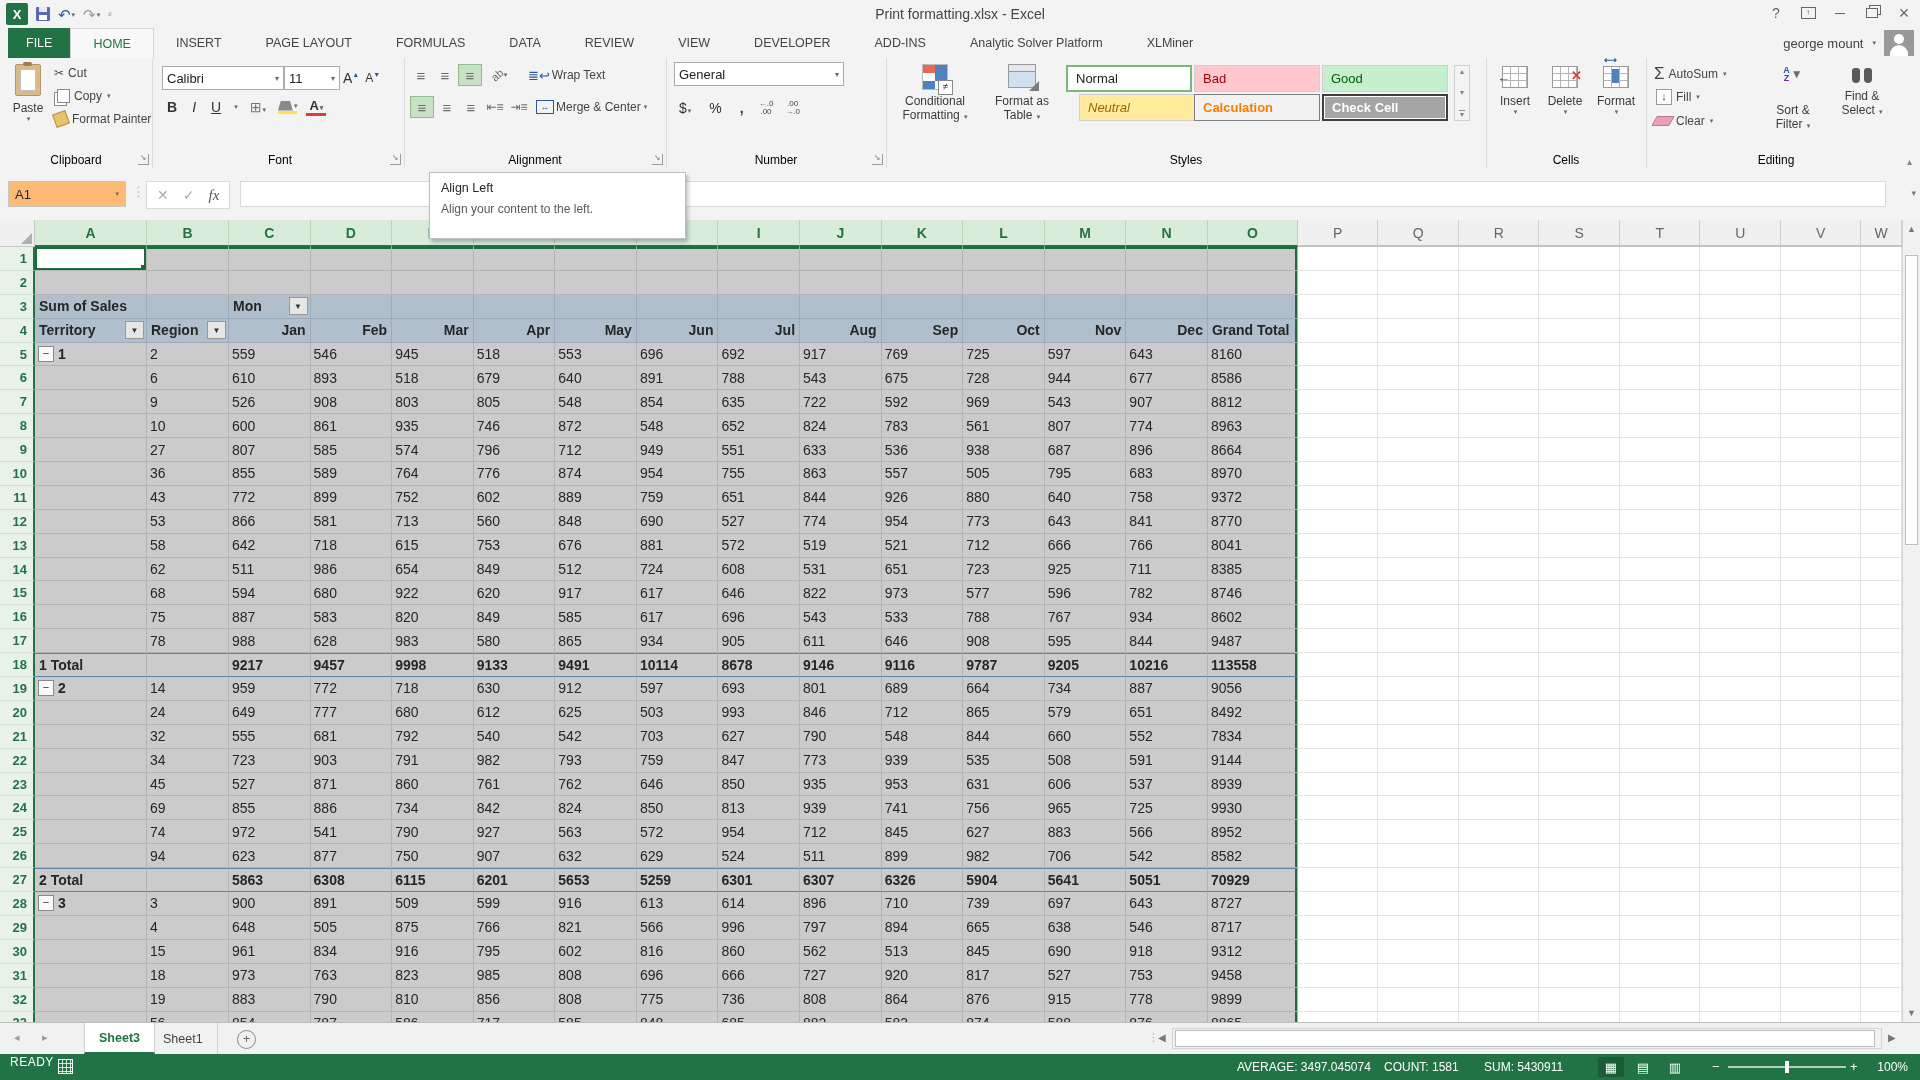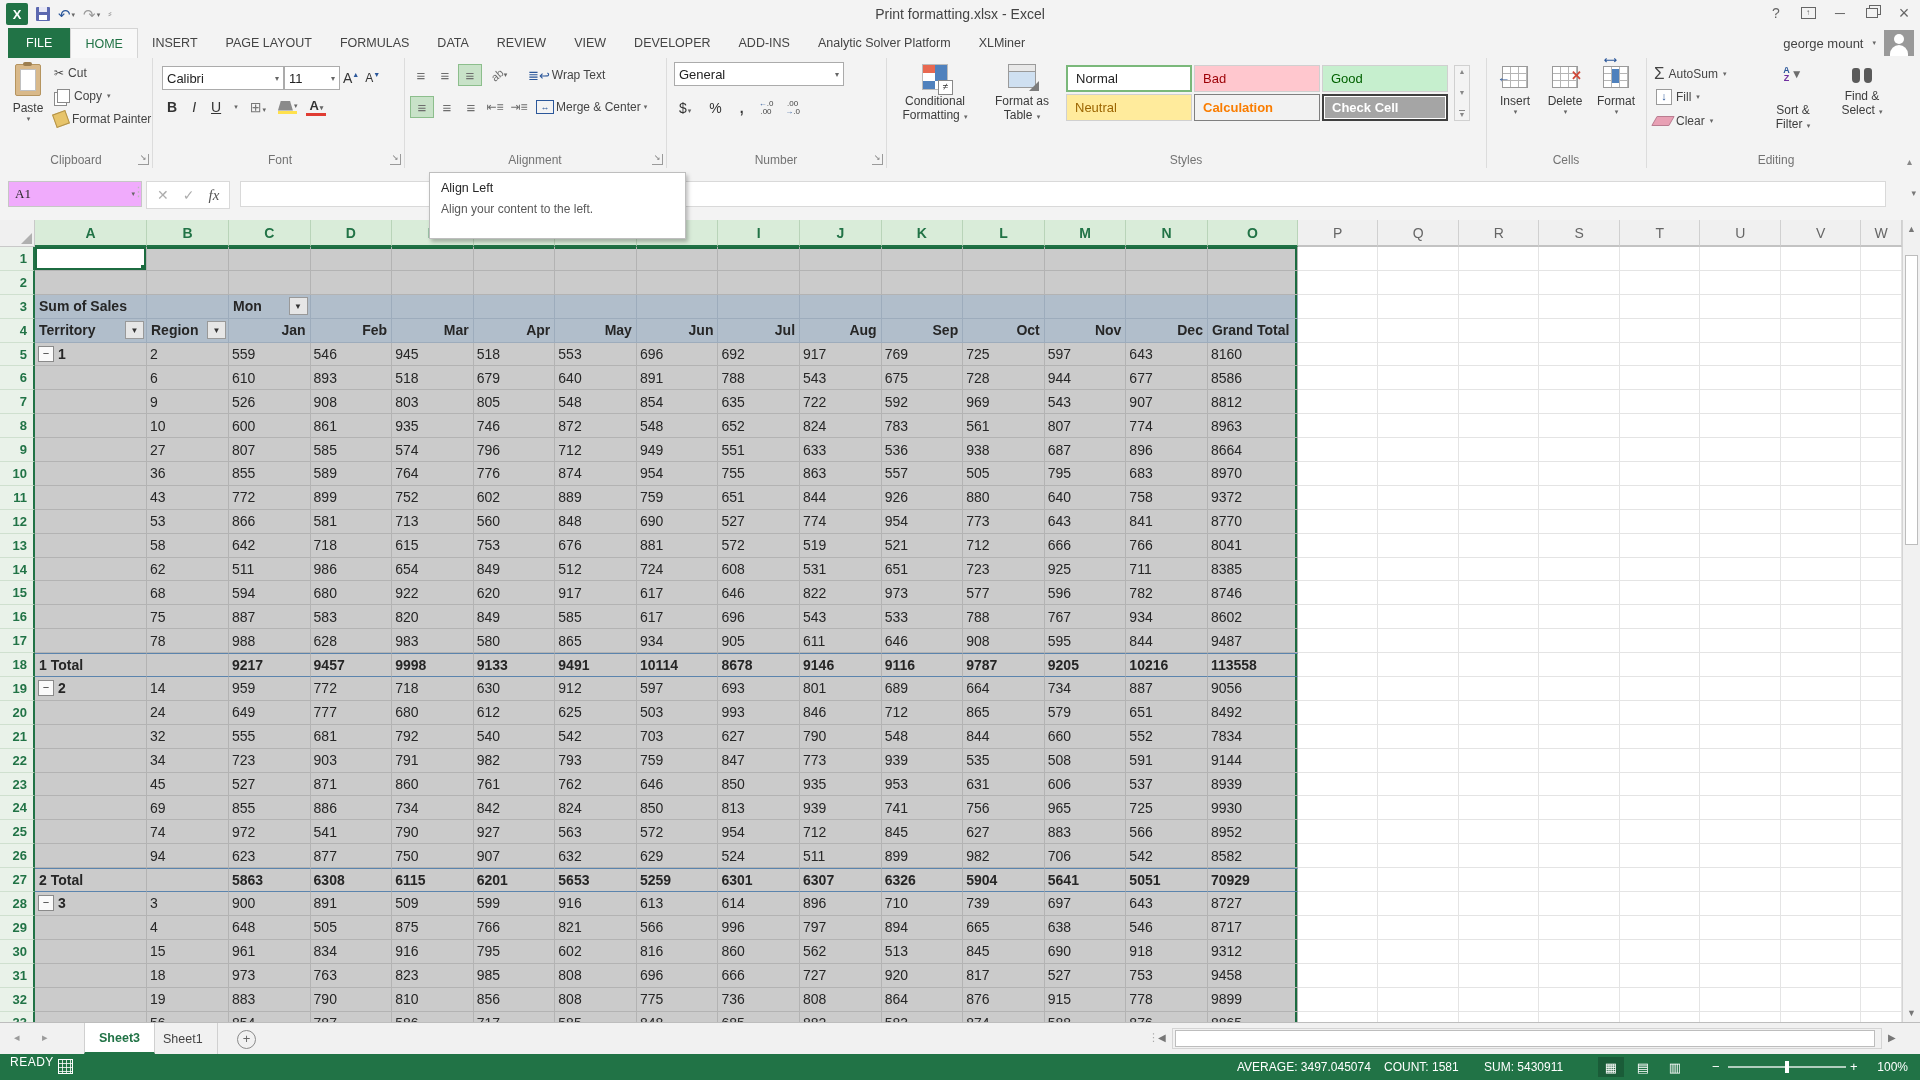--- a/index.html
+++ b/index.html
@@ -16,31 +16,31 @@
   .floppy{width:14px;height:14px;background:#5c68b0;position:relative;border-radius:1px;}
   .floppy:before{content:"";position:absolute;left:3px;top:0;width:8px;height:5px;background:#e8e8f5;}
   .floppy:after{content:"";position:absolute;left:3px;bottom:1px;width:8px;height:5px;background:#fff;}
   .tinycaret{font-size:7px;color:#666;margin-left:1px;}
   .wintitle{position:absolute;left:0;top:6px;width:1920px;text-align:center;font-size:14px;color:#444;pointer-events:none;}
   .winctl{position:absolute;right:0;top:0;display:flex;}
   .wc{width:32px;height:26px;display:flex;align-items:center;justify-content:center;color:#666;font-size:14px;}
   .restore-ic{width:10px;height:8px;border:1px solid #666;box-shadow:3px -3px 0 -1px #f3f3f3,3px -3px 0 0 #666;}
   .ribbonopt{width:13px;height:10px;border:1px solid #666;position:relative;font-size:8px;text-align:center;line-height:9px;}
   .tabrow{position:absolute;left:0;top:28px;width:1920px;height:30px;display:flex;align-items:stretch;}
-  .rtab{padding:0 14px;display:flex;align-items:center;font-size:12.5px;color:#444;white-space:nowrap;}
+  .rtab{padding:0 22px;display:flex;align-items:center;font-size:12.5px;color:#444;white-space:nowrap;}
   .rtab.file{background:#217346;color:#fff;margin-left:8px;padding:0 18px;}
   .rtab.active{background:#f8f8f8;color:#217346;border:1px solid #d4d4d4;border-bottom:none;}
   .userbox{position:absolute;right:6px;top:30px;display:flex;align-items:center;gap:8px;font-size:13px;color:#444;}
   .avatar{width:30px;height:26px;background:#999;position:relative;overflow:hidden;}
   .avatar:before{content:"";position:absolute;left:10px;top:4px;width:10px;height:10px;border-radius:50%;background:#fff;}
   .avatar:after{content:"";position:absolute;left:6px;top:15px;width:18px;height:12px;border-radius:9px 9px 0 0;background:#fff;}
   
   #ribbon{position:absolute;left:0;top:58px;width:1920px;height:113px;}
   .grp{position:absolute;top:0;height:110px;border-right:1px solid #dcdcdc;}
-  .glabel{position:absolute;bottom:1px;left:0;width:100%;text-align:center;font-size:12px;color:#737373;}
+  .glabel{position:absolute;bottom:1px;left:0;width:100%;text-align:center;font-size:12px;color:#000000;}
   .launcher{position:absolute;right:3px;bottom:3px;width:10px;height:10px;border:1px solid #9a9a9a;border-top:none;border-left:none;
             font-size:8px;color:#777;line-height:8px;text-align:center;}
   .bigbtn{position:absolute;display:flex;flex-direction:column;align-items:center;font-size:12px;color:#3b3b3b;text-align:center;line-height:1.2;}
   .smallrow{position:absolute;display:flex;align-items:center;gap:4px;font-size:12px;color:#444;white-space:nowrap;}
   .ico{display:inline-flex;align-items:center;justify-content:center;}
   .clip-ic{width:24px;height:30px;background:#d9b98a;border:1px solid #b5945f;border-radius:2px;position:relative;}
   .clip-ic:before{content:"";position:absolute;left:4px;top:4px;width:14px;height:20px;background:#fff;border:1px solid #c0c0c0;}
   .clip-ic:after{content:"";position:absolute;left:7px;top:-3px;width:9px;height:4px;background:#9c7e50;border-radius:2px;}
   .combo{background:#fff;border:1px solid #ababab;height:22px;display:flex;align-items:center;font-size:13px;
          padding:0 4px;justify-content:space-between;color:#222;}
@@ -77,22 +77,22 @@
   .funnel{color:#6d6d6d;font-size:12px;margin-left:1px;}
   .eraser{width:16px;height:8px;background:#e8a0b4;border:1px solid #b97c90;transform:skewX(-30deg);border-radius:1px;}
   .fillic{width:14px;height:14px;border:1px solid #9a9a9a;background:#fff;color:#2b579a;font-size:11px;line-height:13px;text-align:center;}
   .sigma{font-size:17px;color:#444;}
   .dec2{display:flex;flex-direction:column;align-items:center;font-size:8px;line-height:8px;color:#444;}
   .dec2 b{color:#2b579a;font-weight:normal;}
   .collapse-ribbon{position:absolute;right:8px;bottom:4px;color:#888;font-size:10px;}
   .bucket{width:15px;height:10px;background:#8a8a8a;clip-path:polygon(20% 0,80% 0,100% 100%,0 100%);}
   
   #fbar{position:absolute;left:0;top:172px;width:1920px;height:47px;background:#f3f3f3;}
-  .namebox{position:absolute;left:8px;top:9px;width:134px;height:26px;background:#f0abfc;border:1px solid #c6c6c6;
-           display:flex;align-items:center;justify-content:space-between;padding:0 6px;font-size:13px;box-sizing:border-box;font-family:Liberation Serif, serif;}
+  .namebox{position:absolute;left:8px;top:9px;width:118px;height:26px;background:#fdba74;border:1px solid #c6c6c6;
+           display:flex;align-items:center;justify-content:space-between;padding:0 6px;font-size:13px;box-sizing:border-box;}
   .fsep{position:absolute;left:132px;top:12px;color:#b9b9b9;font-size:13px;}
   .fbtns{position:absolute;left:146px;top:9px;height:26px;display:flex;align-items:center;gap:14px;background:#fff;
          border:1px solid #d9d9d9;padding:0 10px;}
   .fx{font-style:italic;font-family:"Liberation Serif",serif;color:#555;font-size:15px;}
   .graybtn{color:#adadad;font-size:14px;}
   .finput{position:absolute;left:240px;top:9px;width:1646px;height:26px;background:#fff;border:1px solid #d9d9d9;box-sizing:border-box;}
   .fexp{position:absolute;right:4px;top:16px;color:#777;font-size:9px;}
   
   #grid{position:absolute;left:0;top:220px;width:1902px;height:802px;overflow:hidden;background:#fff;}
   .grow{display:flex;height:23.9px;}
@@ -327,21 +327,21 @@
           <span><span>Formatting</span> <span class="tinycaret">▾</span></span>
         </div>
         <div class="bigbtn" style="left:98px;top:6px;width:76px;text-align:center;">
           <span class="tblic"></span>
           <span style="margin-top:6px;">Format as</span>
           <span><span>Table</span> <span class="tinycaret">▾</span></span>
         </div>
         <div class="stylecell st-normal" style="position:absolute;left:180px;top:7px;">Normal</div>
         <div class="stylecell st-bad" style="position:absolute;left:308px;top:7px;">Bad</div>
         <div class="stylecell st-good" style="position:absolute;left:436px;top:7px;">Good</div>
-        <div class="stylecell st-neutral" style="position:absolute;left:180px;top:36px;">Neutral</div>
+        <div class="stylecell st-neutral" style="position:absolute;left:193px;top:36px;font-style:italic;">Neutral</div>
         <div class="stylecell st-calc" style="position:absolute;left:308px;top:36px;">Calculation</div>
         <div class="stylecell st-check" style="position:absolute;left:436px;top:36px;">Check Cell</div>
         <div style="position:absolute;left:568px;top:7px;width:16px;height:56px;border:1px solid #d0d0d0;display:flex;flex-direction:column;align-items:center;justify-content:space-between;padding:2px 0;box-sizing:border-box;">
           <span style="font-size:7px;color:#888;">▲</span>
           <span style="font-size:7px;color:#888;">▼</span>
           <span style="font-size:7px;color:#888;border-top:1px solid #888;">▼</span>
         </div>
         <div class="glabel">Styles</div>
       </div>
 

